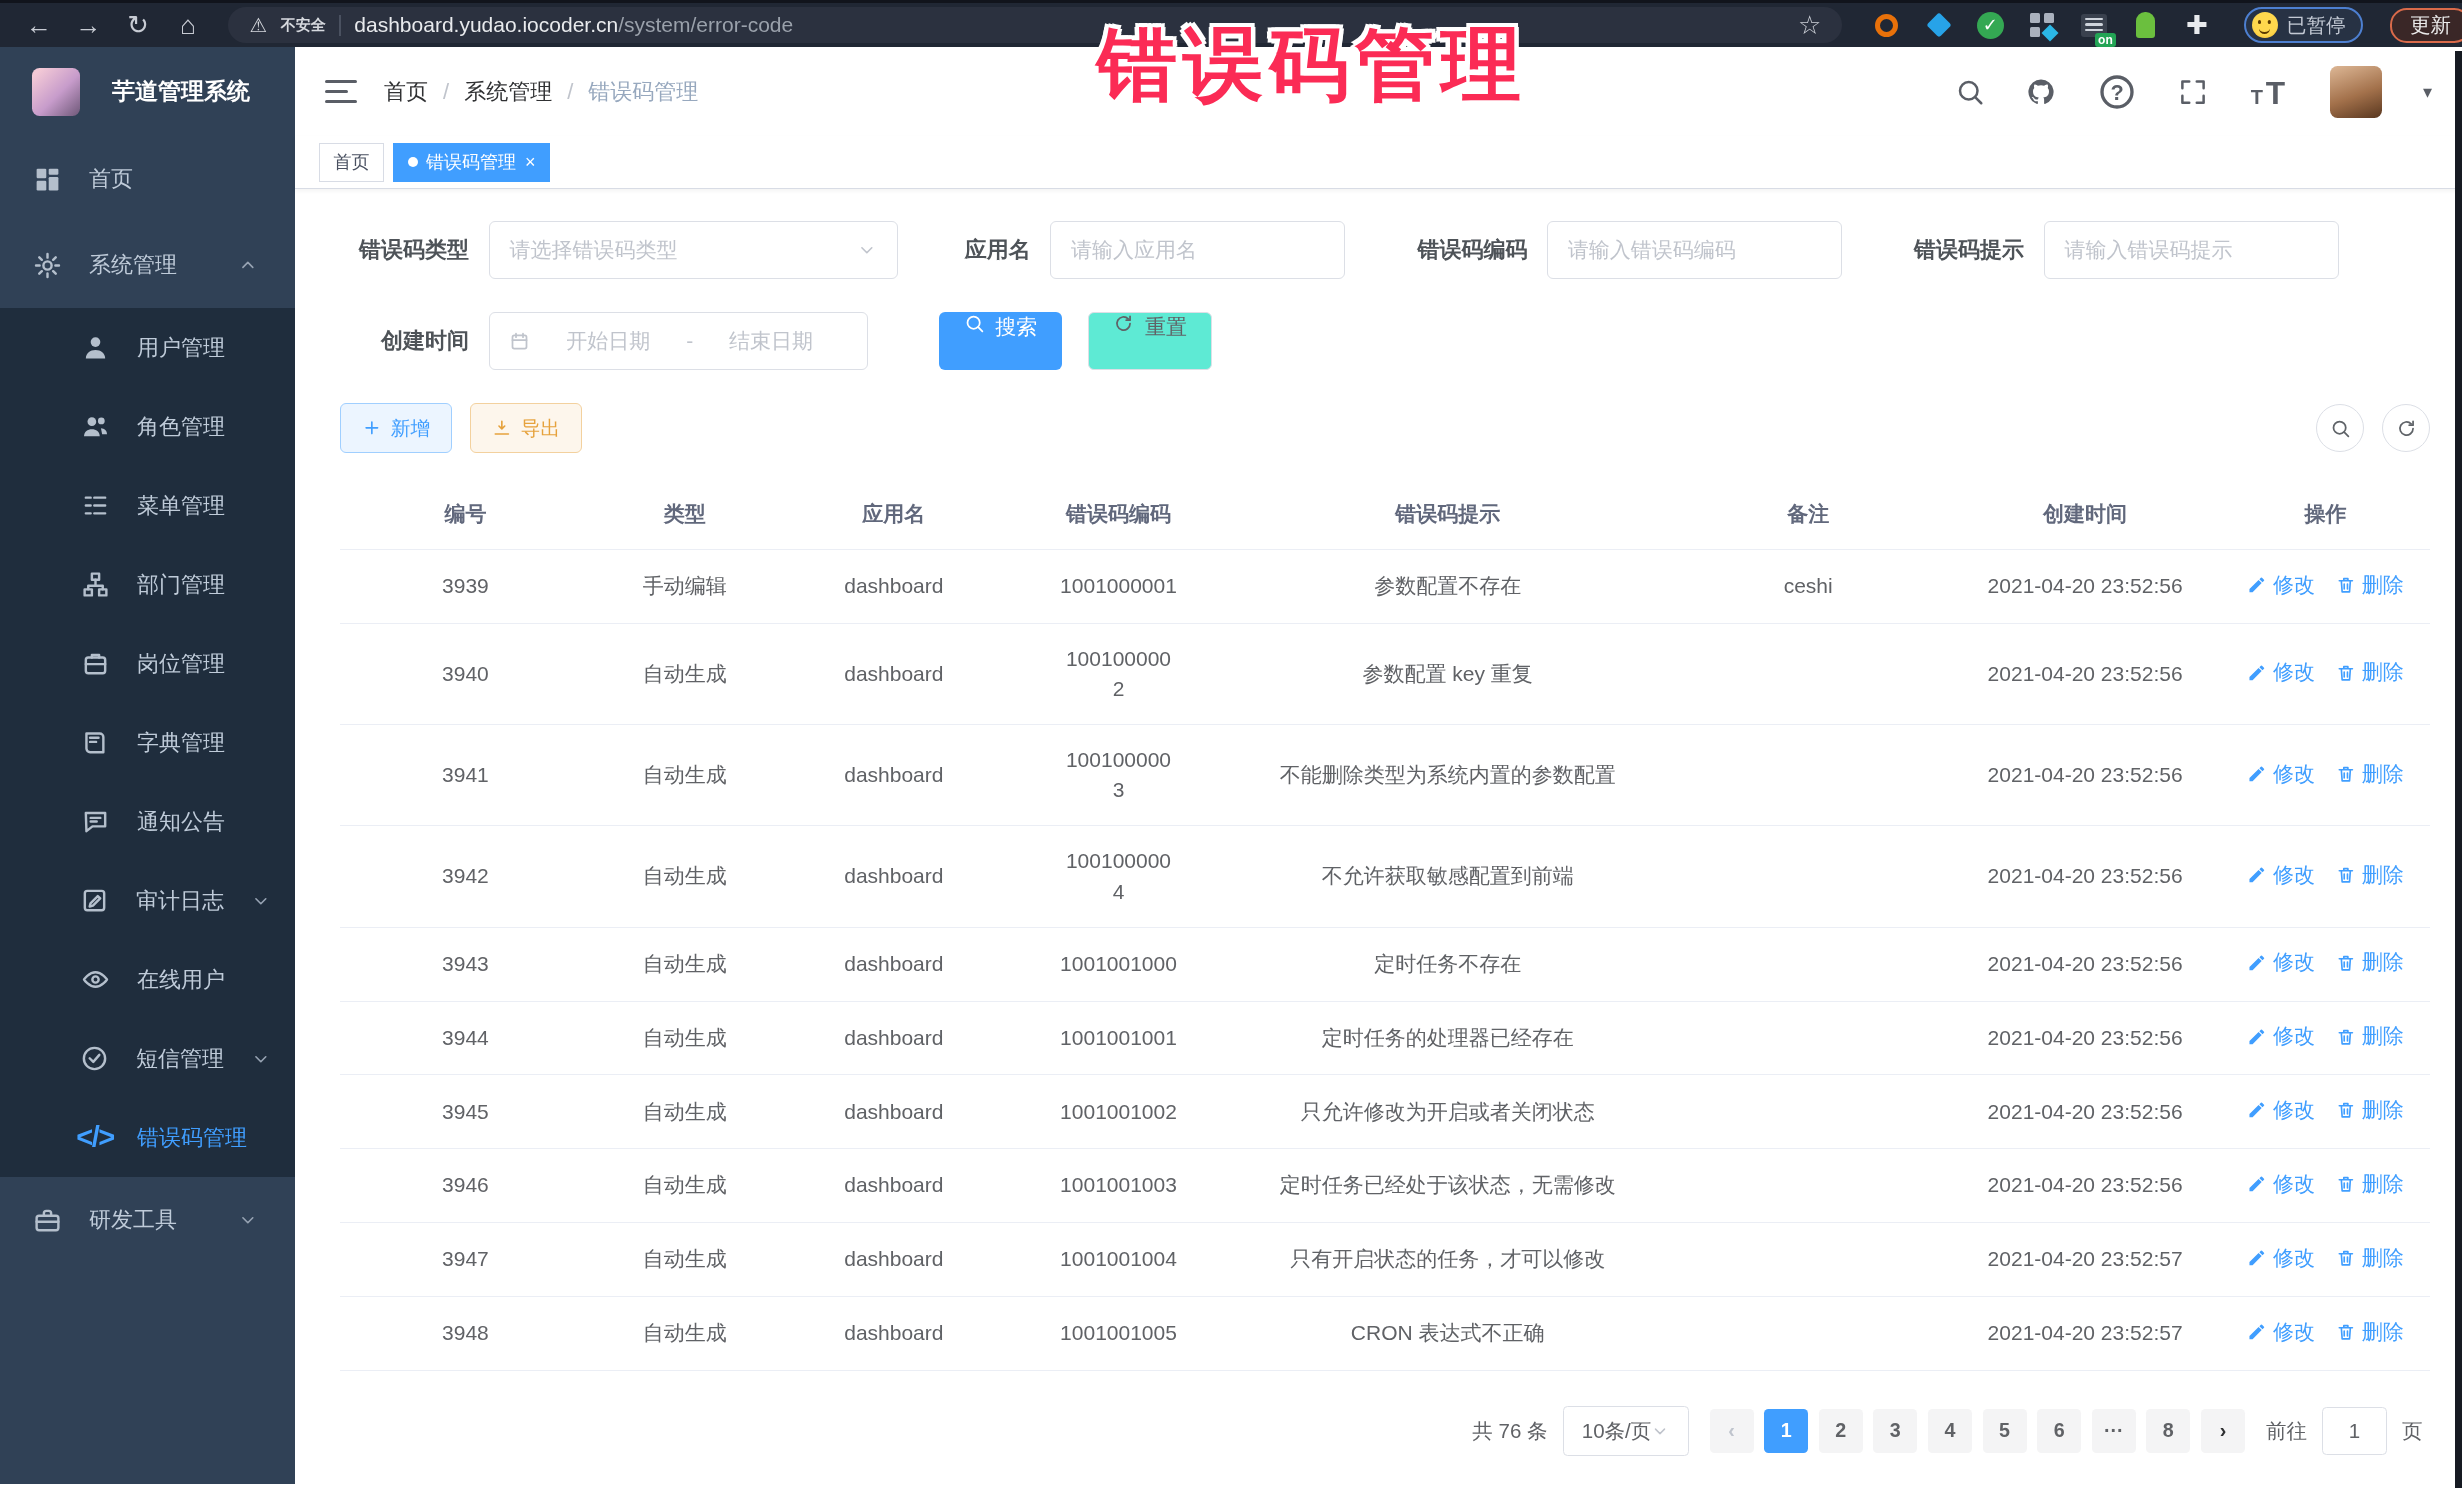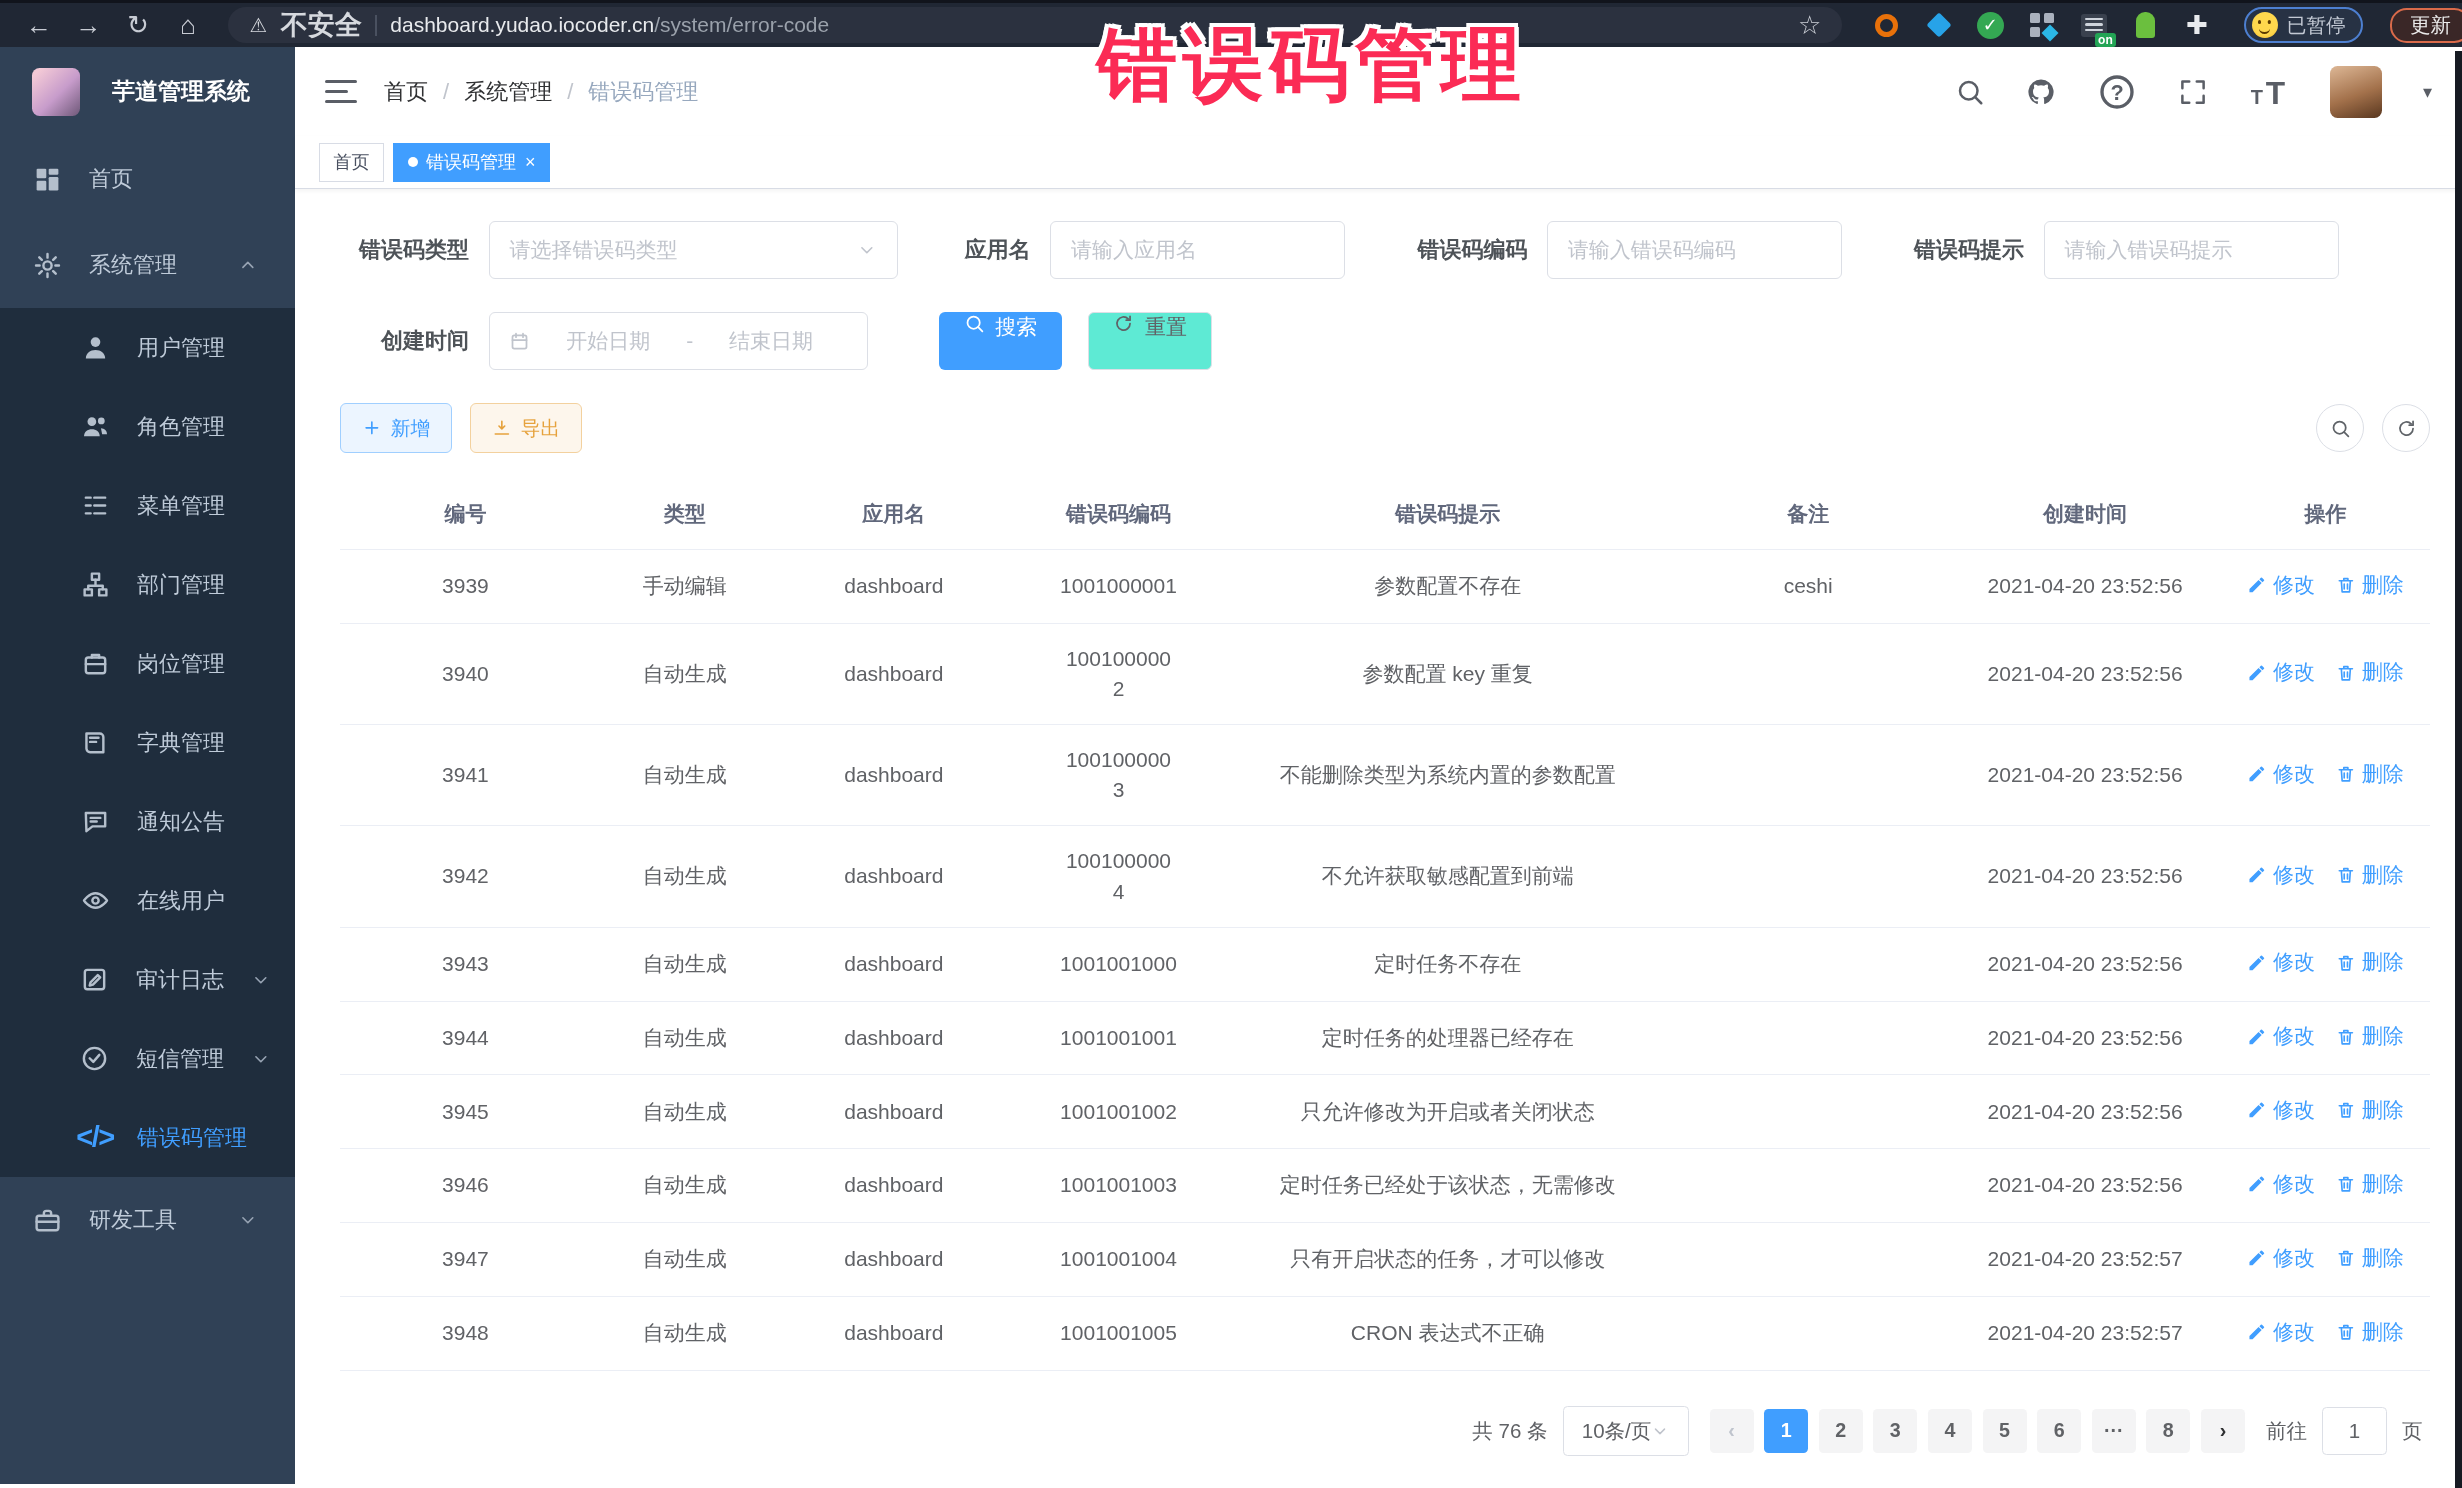--- a/index.html
+++ b/index.html
@@ -4,21 +4,21 @@
 <style>
   *{box-sizing:border-box;margin:0;padding:0}
   html,body{width:2462px;height:1488px}
   body{font-family:"Liberation Sans","DejaVu Sans",sans-serif;background:#fff;overflow:hidden;position:relative}
 
   
   .browser{height:47px;background:#202734;border-top:3.8px solid #11141c;display:flex;align-items:center;padding:0 18px;gap:7.6px}
   .bnav{color:#c7cbd3;font-size:26px;width:42px;height:36px;line-height:36px;text-align:center;flex:none;border-radius:18px;cursor:pointer}
   .urlpill{background:#2b313f;border-radius:21px;height:36px;display:flex;align-items:center;gap:13.6px;padding:0 21px;flex:none;width:1614px;margin-left:12px}
   .warn{color:#d6d9de;font-size:19.7px;flex:none}
-  .sec{color:#d6d9de;font-size:27px;font-weight:700;flex:none}
+  .sec{color:#d6d9de;font-size:15px;font-weight:700;flex:none}
   .udiv{width:1.5px;height:21px;background:#4a5160;flex:none}
   .url{font-size:21px;color:#e8eaed;white-space:nowrap;overflow:hidden}
   .url .path{color:#9aa1ab}
   .star{margin-left:auto;color:#cdd1d8;font-size:26px;flex:none;cursor:pointer}
   .extrow{display:flex;align-items:center;gap:19.7px;margin-left:21px}
   .ext{width:32px;height:32px;flex:none;display:flex;align-items:center;justify-content:center;position:relative;cursor:pointer}
   .ring{width:23px;height:23px;border:5.3px solid #e8710a;border-radius:50%}
   .gem{width:18px;height:18px;background:#27a3e8;transform:rotate(45deg);border-radius:3px}
   .gcirc{width:27px;height:27px;background:#34a853;border-radius:50%;color:#fff;font-size:18px;font-weight:700;display:flex;align-items:center;justify-content:center}
   .g4{width:24px;height:24px;position:relative}
@@ -282,39 +282,39 @@
             <svg viewBox="0 0 24 24" fill="none" stroke="currentColor" stroke-width="2" stroke-linecap="round" stroke-linejoin="round">
               <path d="M4 5h16v11H9.5L4.5 20z"></path>
               <path d="M8 9h8M8 12h5"></path>
             </svg>
           </span>
           <span class="mlabel">通知公告</span>
         </div>
         <div class="menu-item ">
           <span class="icn ">
             <svg viewBox="0 0 24 24" fill="none" stroke="currentColor" stroke-width="2" stroke-linecap="round" stroke-linejoin="round">
+              <rect x="4" y="4" width="16" height="16" rx="2"></rect>
+              <path d="M14.7 8.3l2 2-6 6-2.7.7.7-2.7z"></path>
+            </svg>
+          </span>
+          <span class="mlabel">审计日志</span>
+          <span class="icn chev">
+            <svg viewBox="0 0 24 24" fill="none" stroke="currentColor" stroke-width="2" stroke-linecap="round" stroke-linejoin="round">
+              <path d="M6 9.5l6 6 6-6"></path>
+            </svg>
+          </span>
+        </div>
+        <div class="menu-item ">
+          <span class="icn ">
+            <svg viewBox="0 0 24 24" fill="none" stroke="currentColor" stroke-width="2" stroke-linecap="round" stroke-linejoin="round">
               <path d="M2.5 12s4-6 9.5-6 9.5 6 9.5 6-4 6-9.5 6-9.5-6-9.5-6z"></path>
               <circle cx="12" cy="12" r="2.6"></circle>
             </svg>
           </span>
           <span class="mlabel">在线用户</span>
-        </div>
-        <div class="menu-item ">
-          <span class="icn ">
-            <svg viewBox="0 0 24 24" fill="none" stroke="currentColor" stroke-width="2" stroke-linecap="round" stroke-linejoin="round">
-              <rect x="4" y="4" width="16" height="16" rx="2"></rect>
-              <path d="M14.7 8.3l2 2-6 6-2.7.7.7-2.7z"></path>
-            </svg>
-          </span>
-          <span class="mlabel">审计日志</span>
-          <span class="icn chev">
-            <svg viewBox="0 0 24 24" fill="none" stroke="currentColor" stroke-width="2" stroke-linecap="round" stroke-linejoin="round">
-              <path d="M6 9.5l6 6 6-6"></path>
-            </svg>
-          </span>
         </div>
         <div class="menu-item ">
           <span class="icn ">
             <svg viewBox="0 0 24 24" fill="none" stroke="currentColor" stroke-width="2" stroke-linecap="round" stroke-linejoin="round">
               <circle cx="12" cy="12" r="8.8"></circle>
               <path d="M8 11.8l3 3 5-5.8"></path>
             </svg>
           </span>
           <span class="mlabel">短信管理</span>
           <span class="icn chev">

